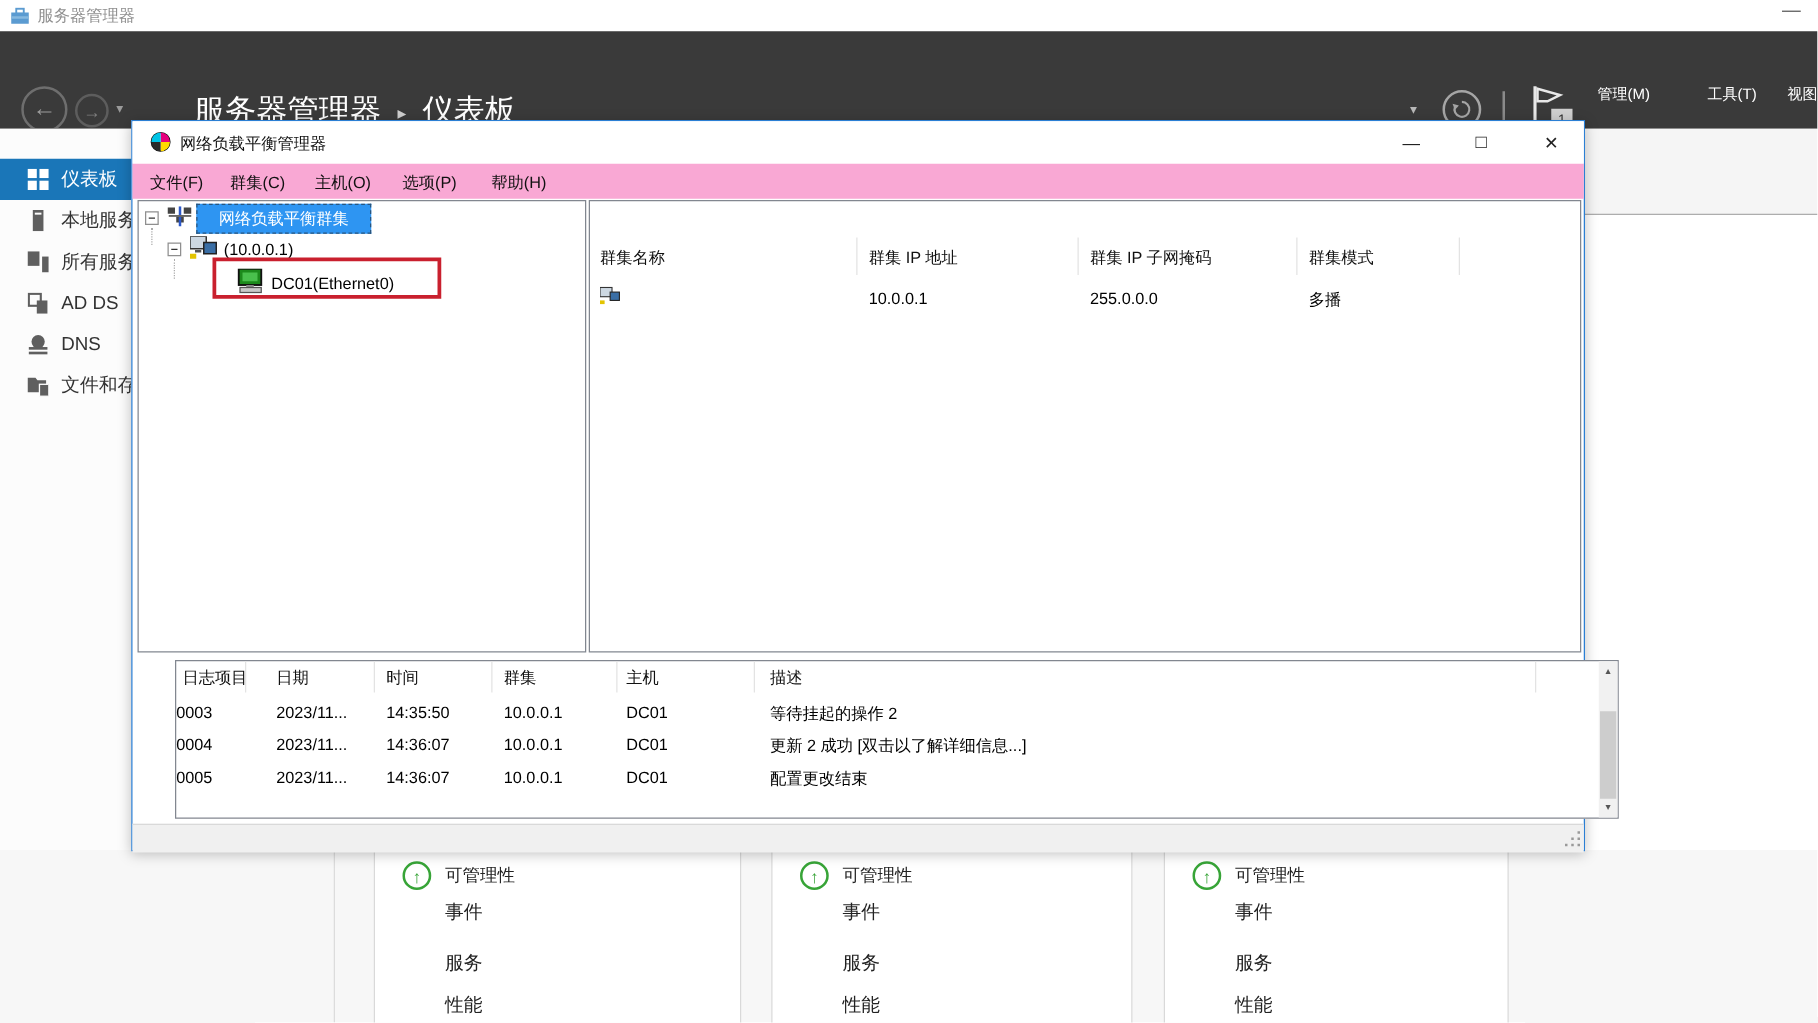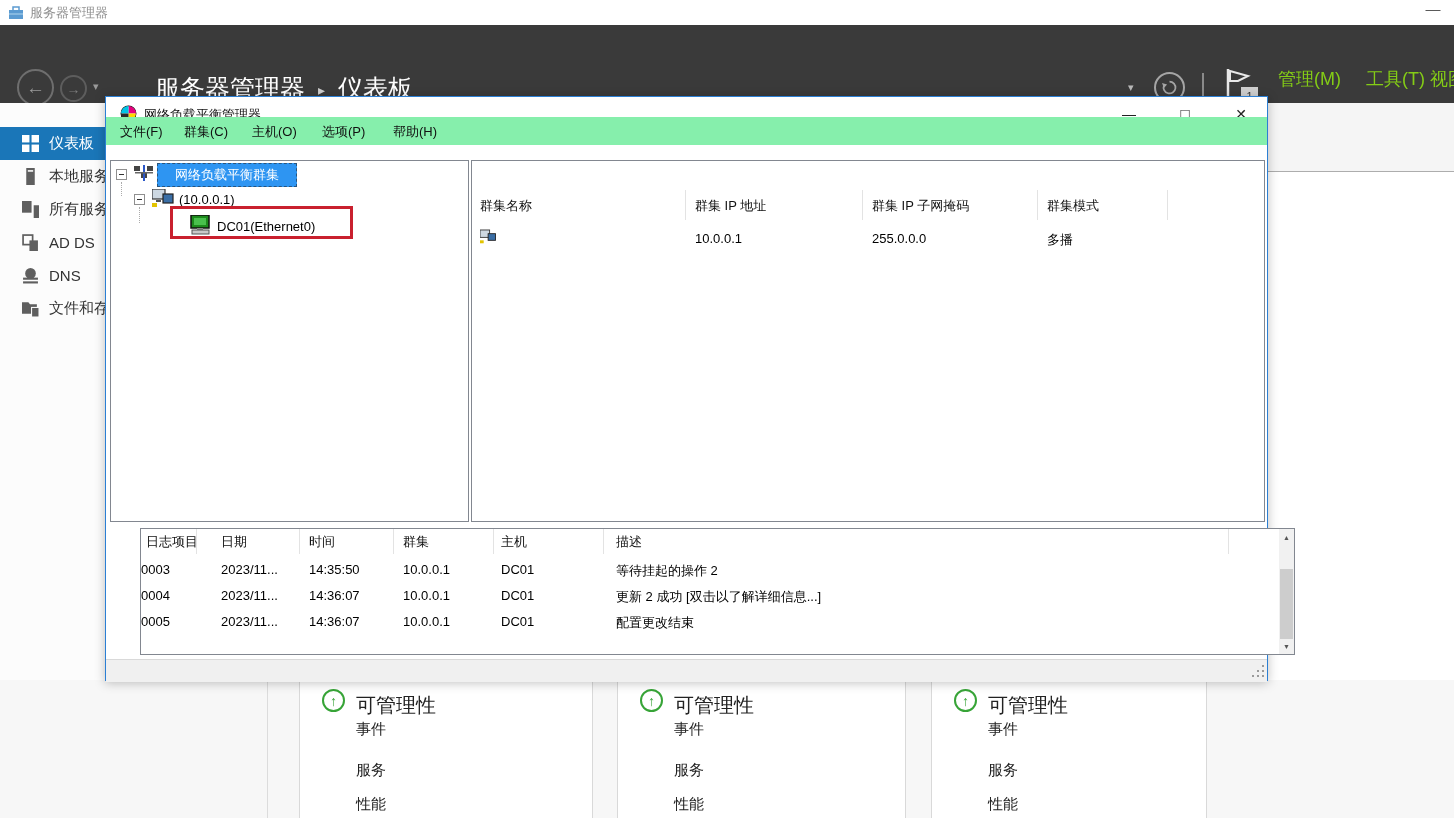--- a/index.html
+++ b/index.html
@@ -21,53 +21,53 @@
   .caret1 { left:93px; top:55px; }
   .caret2 { left:1128px; top:56px; color:#b8b8b8; }
   .breadcrumb { left:155px; top:45px; height:36px; display:flex; align-items:center; gap:13px; color:#fff; }
   .bc-root, .bc-cur { font-size:25px; }
   .bc-chev { font-size:14px; color:#cfcfcf; padding-top:3px; }
   .refresh-btn { left:1154px; top:47px; width:31px; height:31px; border:2px solid #a5a5a5; color:#a5a5a5; }
   .hdr-sep { left:1202px; top:48px; width:2px; height:29px; background:#8a8a8a; }
   .flag { left:1224px; top:42px; }
   .flag-badge { left:1241px; top:62px; width:17px; height:17px; background:#cfcfcf; color:#333;
                 font-size:11px; display:flex; align-items:center; justify-content:center; }
-  .hdr-menu { top:42px; font-size:18px; color:#84cc16; white-space:nowrap; }
+  .hdr-menu { top:42px; font-size:12px; color:#ffffff; white-space:nowrap; }
   .hm0 { left:1278px; } .hm1 { left:1366px; } .hm2 { left:1430px; }
 
   
   .sidebar { left:0; top:103px; width:265px; height:715px; background:#fcfcfc; }
   .nav-item { position:absolute; left:0; width:265px; height:33px; display:flex; align-items:center;
               color:#333; font-size:15px; }
   .nav-item .nicon { width:17px; height:17px; margin-left:22px; margin-right:10px; color:#5f5f5f; flex:0 0 auto; }
   .nav-item.sel { background:#1a76b8; color:#fff; }
   .nav-item.sel .nicon { color:#fff; }
 
   
   .welcome-band { left:265px; top:103px; width:1189px; height:69px; background:#f5f5f5; border-bottom:1px solid #adadad; }
   .bottom-strip { left:0; top:680px; width:1454px; height:138px; background:#f7f7f7; }
   .strip-vline { left:267px; top:680px; width:1px; height:138px; background:#dcdcdc; }
   .tile { top:680px; height:140px; background:#fff; border:1px solid #d9d9d9; }
   .tile1 { left:299px; width:294px; } .tile2 { left:617px; width:289px; } .tile3 { left:931px; width:276px; }
   .tile-icon { position:absolute; left:22px; top:8px; width:23px; height:23px; border:2px solid #37a437;
                border-radius:50%; color:#37a437; font-size:14px; font-weight:bold;
                display:flex; align-items:center; justify-content:center; }
-  .tile-title { position:absolute; left:56px; top:11px; font-size:20px; color:#222; }
+  .tile-title { position:absolute; left:56px; top:11px; font-size:14px; color:#222; }
   .tile-row { position:absolute; left:56px; font-size:15px; color:#222; }
   .tr0 { top:39px; } .tr1 { top:80px; } .tr2 { top:114px; }
 
   
   .nlb { left:105px; top:96px; width:1163px; height:585px; background:#fff; border:1px solid #2b7fd4;
          box-shadow:0 2px 10px rgba(0,0,0,.25); z-index:5; }
   .nlb-titlebar { left:0; top:0; width:1161px; height:34px; background:#fff; }
   .nlb-title { left:38px; top:9px; font-size:13px; color:#111; }
   .wc { top:1px; width:46px; height:31px; display:flex; align-items:center; justify-content:center;
         font-size:14px; color:#222; }
   .wc-min { left:1000px; } .wc-max { left:1056px; font-size:15px; } .wc-close { left:1112px; }
-  .nlb-menubar { left:0; top:20px; width:1161px; height:28px; background:#86efac; }
+  .nlb-menubar { left:0; top:34px; width:1161px; height:28px; background:#f9a8d4; }
   .mi { top:6px; font-size:13px; color:#111; }
   .mi0 { left:14px; } .mi1 { left:78px;text-align:center; } .mi2 { left:146px; } .mi3 { left:216px; } .mi4 { left:287px; }
 
   .pane { background:#fff; border:1px solid #828790; }
   .tree-pane { left:4px; top:63px; width:359px; height:362px; }
   .right-pane { left:365px; top:63px; width:794px; height:362px; }
   .log-pane { left:4px; top:431px; width:1155px; height:127px;margin-left:30px; }
 
   
   .expander { position:absolute; width:11px; height:11px; border:1px solid #8f8f8f; background:#fff; }

